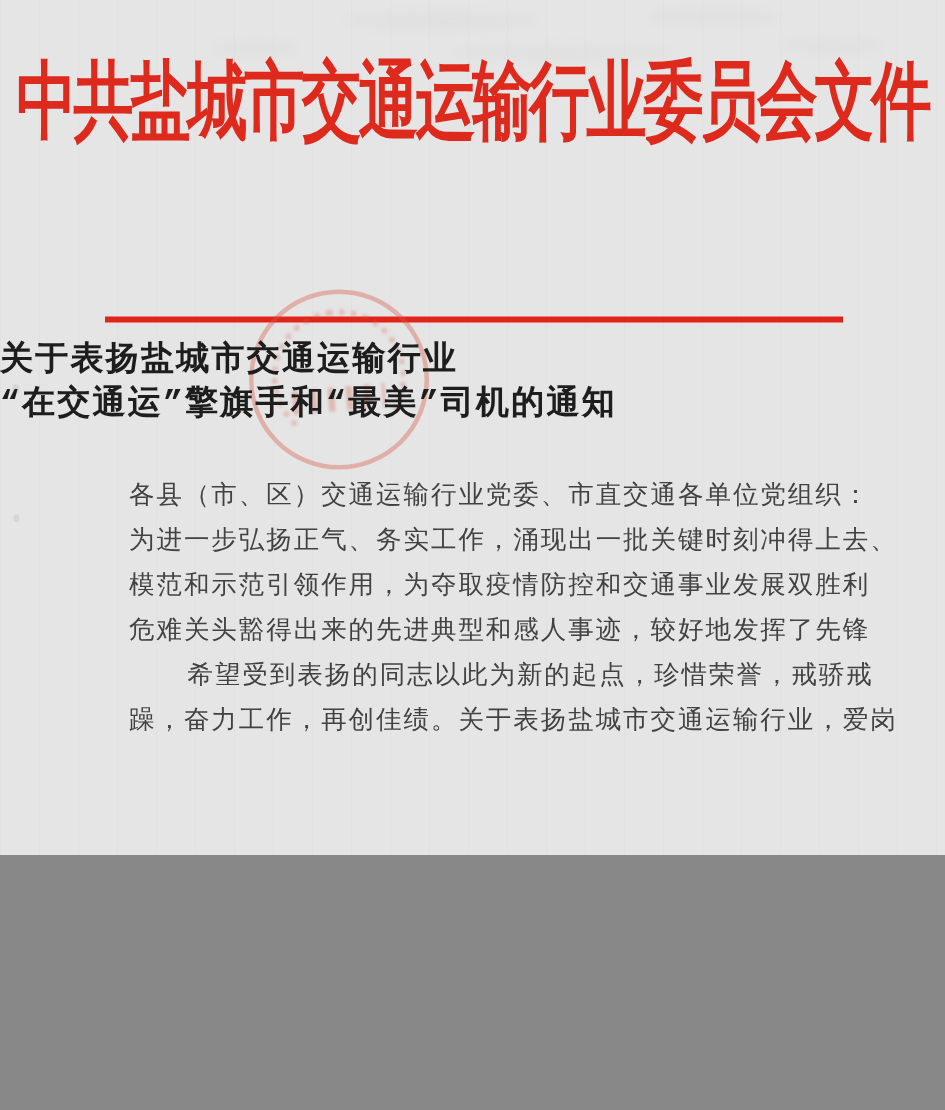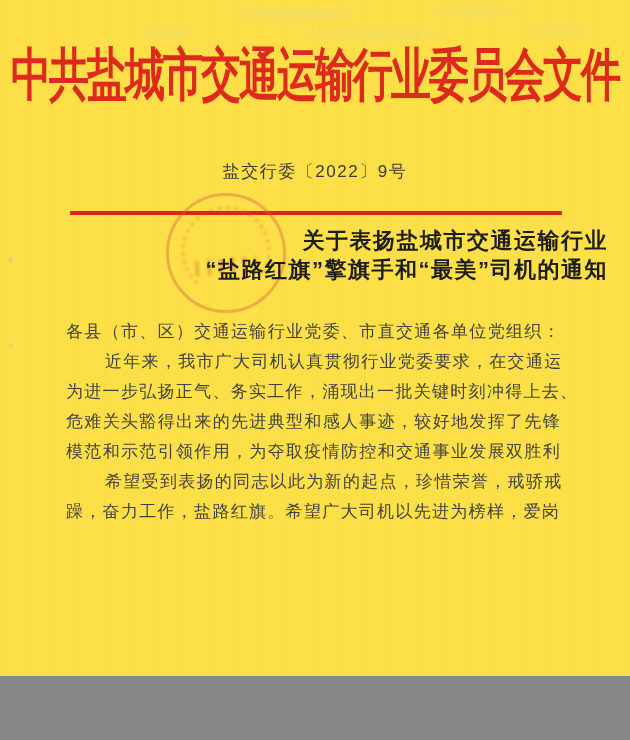--- a/index.html
+++ b/index.html
@@ -1,22 +1,22 @@
 <!DOCTYPE html>
 <html><head>
 <meta charset="utf-8">
 <style>
   html, body { margin: 0; padding: 0; background: #888; }
   .page {
     position: relative;
     width: 630px;
-    height: 676px;
-    background: #fde047;
+    height: 570px;
+    background: #e5e5e5;
     overflow: hidden;
-    font-family: Liberation Sans, sans-serif;
+    font-family: Liberation Mono, monospace;
   }
   
   .scan-lines {
     position: absolute; inset: 0;
     background: repeating-linear-gradient(
       90deg,
       rgba(0,0,0,0.018) 0px, rgba(0,0,0,0.018) 1px,
       transparent 1px, transparent 26px);
     pointer-events: none;
   }
@@ -92,40 +92,41 @@
     background: repeating-linear-gradient(
       90deg,
       rgba(210, 80, 60, 0.30) 0 4px,
       transparent 4px 12px);
     transform: rotate(-5deg);
     filter: blur(1.2px);
   }
   .doc-title {
     position: absolute;
     left: 0; right: 22px; top: 226px;
-    text-align: right;
+    text-align: left;
     color: #1d1d1d;
     font-size: 22px;
     font-weight: bold;
     line-height: 29px;
     letter-spacing: 1.5px;
   }
   .doc-body {
     position: absolute;
     left: 66px; top: 317px;
     width: 495px;
     color: #424242;
     font-size: 17px;
     line-height: 30px;
     letter-spacing: 1.3px;
   }
   .doc-line {
     text-align: justify;
     text-align-last: justify;
     white-space: nowrap;
+    margin-left: 20px;
   }
   .doc-line.indent { padding-left: 39px; }
   .doc-line.short  { text-align-last: left; }
   .page-number {
     position: absolute;
     left: 455px; top: 694px;
     width: 110px;
     text-align: center;
     color: #5a5a5a;
     font-size: 14px;
@@ -142,39 +143,37 @@
   <div class="ghost-blob blob1"></div>
   <div class="ghost-blob blob2"></div>
   <div class="ghost-blob blob3"></div>
   <div class="ghost-blob blob4"></div>
   <div class="ghost-blob blob5"></div>
   <div class="speck speck1"></div>
   <div class="speck speck2"></div>
 
   <div class="org-title">中共盐城市交通运输行业委员会文件</div>
 
-  <div class="doc-number">盐交行委〔2022〕9号</div>
 
   <div class="red-rule"></div>
 
   <div class="seal">
     <div class="seal-arc"></div>
     <div class="seal-marks"></div>
   </div>
 
   <div class="doc-title">
     <div>关于表扬盐城市交通运输行业</div>
-    <div>“盐路红旗”擎旗手和“最美”司机的通知</div>
+    <div>“在交通运”擎旗手和“最美”司机的通知</div>
   </div>
 
   <div class="doc-body">
     <div class="doc-line">各县（市、区）交通运输行业党委、市直交通各单位党组织：</div>
-    <div class="doc-line indent">近年来，我市广大司机认真贯彻行业党委要求，在交通运</div>
     <div class="doc-line">为进一步弘扬正气、务实工作，涌现出一批关键时刻冲得上去、</div>
+    <div class="doc-line">模范和示范引领作用，为夺取疫情防控和交通事业发展双胜利</div>
     <div class="doc-line">危难关头豁得出来的先进典型和感人事迹，较好地发挥了先锋</div>
-    <div class="doc-line">模范和示范引领作用，为夺取疫情防控和交通事业发展双胜利</div>
     <div class="doc-line indent">希望受到表扬的同志以此为新的起点，珍惜荣誉，戒骄戒</div>
-    <div class="doc-line short">躁，奋力工作，盐路红旗。希望广大司机以先进为榜样，爱岗</div>
+    <div class="doc-line short">躁，奋力工作，再创佳绩。关于表扬盐城市交通运输行业，爱岗</div>
   </div>
 
   <div class="page-number">— 1 —</div>
 
 </div>
 
 </body></html>

